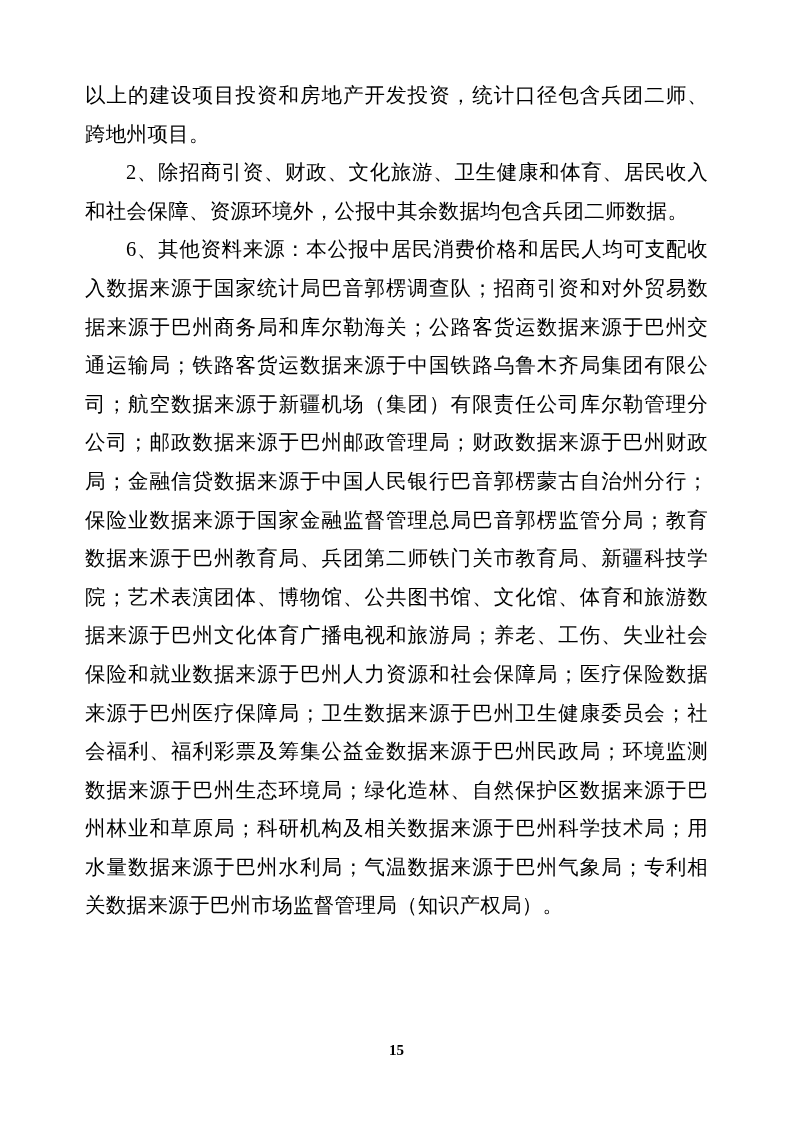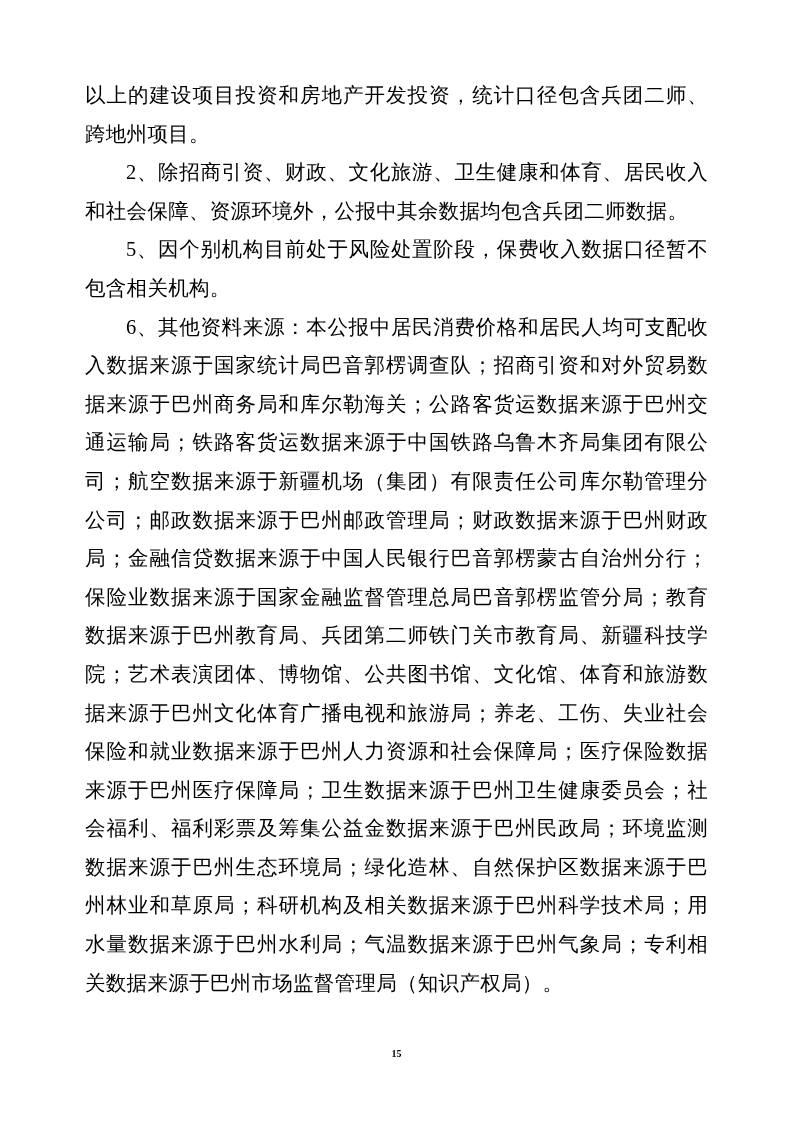--- a/index.html
+++ b/index.html
@@ -34,30 +34,29 @@
   }
   .para.indent {
     text-indent: 2em;
   }
   .page-number {
     position: absolute;
     bottom: 63px;
     left: 0;
     width: 100%;
     text-align: center;
-    font-size: 10px;
+    font-size: 15px;
     font-weight: bold;
     font-family: "Liberation Serif", "DejaVu Serif", serif;
     color: #000000;
   }
 </style>
 </head>
 <body>
 
 <div class="page">
   <div class="content">
     <p class="para">以上的建设项目投资和房地产开发投资，统计口径包含兵团二师、跨地州项目。</p>
     <p class="para indent">2、除招商引资、财政、文化旅游、卫生健康和体育、居民收入和社会保障、资源环境外，公报中其余数据均包含兵团二师数据。</p>
-    <p class="para indent">5、因个别机构目前处于风险处置阶段，保费收入数据口径暂不包含相关机构。</p>
     <p class="para indent">6、其他资料来源：本公报中居民消费价格和居民人均可支配收入数据来源于国家统计局巴音郭楞调查队；招商引资和对外贸易数据来源于巴州商务局和库尔勒海关；公路客货运数据来源于巴州交通运输局；铁路客货运数据来源于中国铁路乌鲁木齐局集团有限公司；航空数据来源于新疆机场（集团）有限责任公司库尔勒管理分公司；邮政数据来源于巴州邮政管理局；财政数据来源于巴州财政局；金融信贷数据来源于中国人民银行巴音郭楞蒙古自治州分行；保险业数据来源于国家金融监督管理总局巴音郭楞监管分局；教育数据来源于巴州教育局、兵团第二师铁门关市教育局、新疆科技学院；艺术表演团体、博物馆、公共图书馆、文化馆、体育和旅游数据来源于巴州文化体育广播电视和旅游局；养老、工伤、失业社会保险和就业数据来源于巴州人力资源和社会保障局；医疗保险数据来源于巴州医疗保障局；卫生数据来源于巴州卫生健康委员会；社会福利、福利彩票及筹集公益金数据来源于巴州民政局；环境监测数据来源于巴州生态环境局；绿化造林、自然保护区数据来源于巴州林业和草原局；科研机构及相关数据来源于巴州科学技术局；用水量数据来源于巴州水利局；气温数据来源于巴州气象局；专利相关数据来源于巴州市场监督管理局（知识产权局）。</p>
   </div>
   <div class="page-number">15</div>
 </div>
 
 </body></html>

